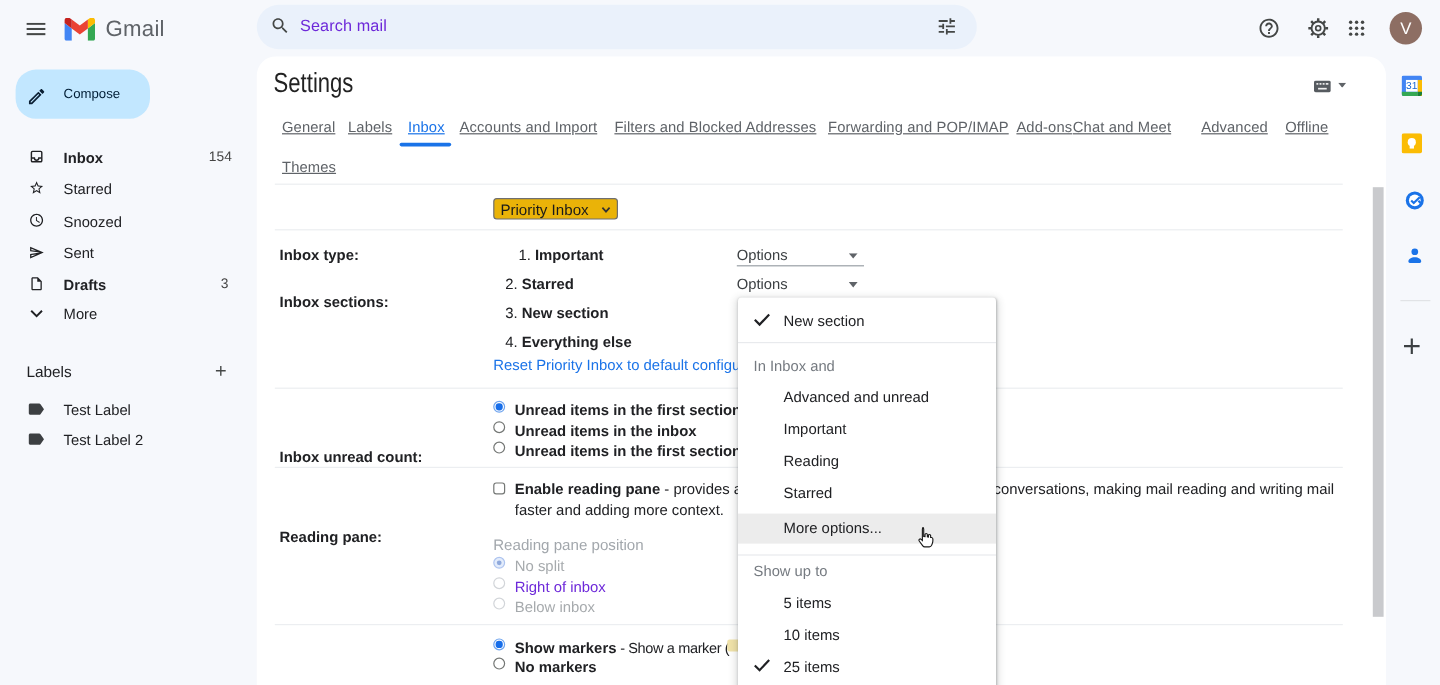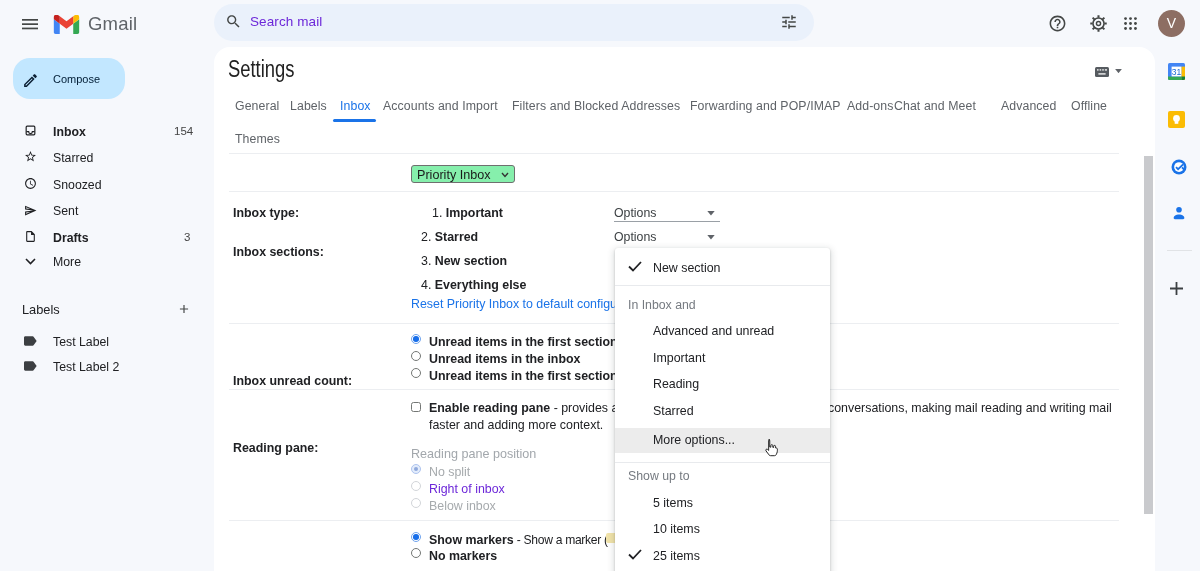--- a/index.html
+++ b/index.html
@@ -17,21 +17,21 @@
 
 
 #compose { left:13px; top:58px; width:112px; height:41px; background:#c2e7ff; border-radius:17px; }
 #composetxt { left:53px; top:73px; font-size:11px; font-weight:500; color:#001d35; }
 .navtxt { font-size:12.3px; color:#202124; position:absolute; left:53px; }
 .navnum { font-size:11.5px; color:#444; position:absolute; }
 
 
 #card { left:214px; top:47px; width:941px; height:524px; background:#fff; border-radius:16px 16px 0 0; }
 #settings-title { left:228px; top:56px; font-size:23px; color:#222; letter-spacing:0; transform:scaleX(.8); transform-origin:0 0; }
-.tab { position:absolute; font-size:12.3px; color:#5f6368; top:99px; letter-spacing:.1px; }
+.tab { position:absolute; font-size:12.3px; color:#5f6368; top:99px; letter-spacing:.1px;text-decoration:underline; }
 .divider { position:absolute; left:229px; width:890px; height:1px; background:#eceef1; }
 .lbl { position:absolute; left:233px; font-size:12.4px; font-weight:bold; color:#202124;margin-top:40px; }
 .itm { position:absolute; font-size:12.4px; color:#202124; }
 .opt { position:absolute; left:614px; width:106px; font-size:12.3px; color:#3c4043; }
 .radio { position:absolute; width:10px; height:10px; border-radius:50%; border:1px solid #747775; background:#fff; }
 .radio.sel { border:1px solid #6fa4ee; }
 .radio.sel::after { content:""; position:absolute; left:1.2px; top:1.2px; width:5.6px; height:5.6px; border-radius:50%; background:#176eea; }
 .radio.dis { border:1px solid #d2d5d9; }
 .radio.dissel { border:1px solid #aec4ef; background:#e3ecfb; }
 .radio.dissel::after { content:""; position:absolute; left:1.6px; top:1.6px; width:4.8px; height:4.8px; border-radius:50%; background:#8fa9dc; }
@@ -180,21 +180,21 @@
  <rect x="3.4" y="6.2" width="7.2" height="1.4" fill="#fff" opacity=".9"></rect>
 </svg>
 <svg class="abs" style="left:1115px;top:69px" width="7" height="4.2" viewBox="0 0 8 5">
  <path d="M0 0h8L4 5z" fill="#5f6368"></path>
 </svg>
 </div>
 <div id="content">
 <div class="divider" style="top:153px"></div>
 
 <div class="lbl" style="top:166px">Inbox type:</div>
-<div class="abs" style="left:411px;top:165px;width:104px;height:18px;border:1px solid #6f6f6f;border-radius:3px;background:#86efac">
+<div class="abs" style="left:411px;top:165px;width:104px;height:18px;border:1px solid #6f6f6f;border-radius:3px;background:#eab308">
   <div style="position:absolute;left:5px;top:2px;font-size:12.6px;color:#1a1a1a">Priority Inbox</div>
   <svg style="position:absolute;right:5px;top:5.5px" width="8" height="6" viewBox="0 0 8 6">
         <path d="M1 1l3 3.4L7 1" stroke="#333" stroke-width="1.4" fill="none"></path>
       </svg>
 </div>
 <div class="divider" style="top:191px"></div>
 
 <div class="lbl" style="top:205px">Inbox sections:</div>
 <div class="itm" style="left:432px;top:206px">1. <span class="b">Important</span></div>
 <div class="itm" style="left:421px;top:230px">2. <span class="b">Starred</span></div>

